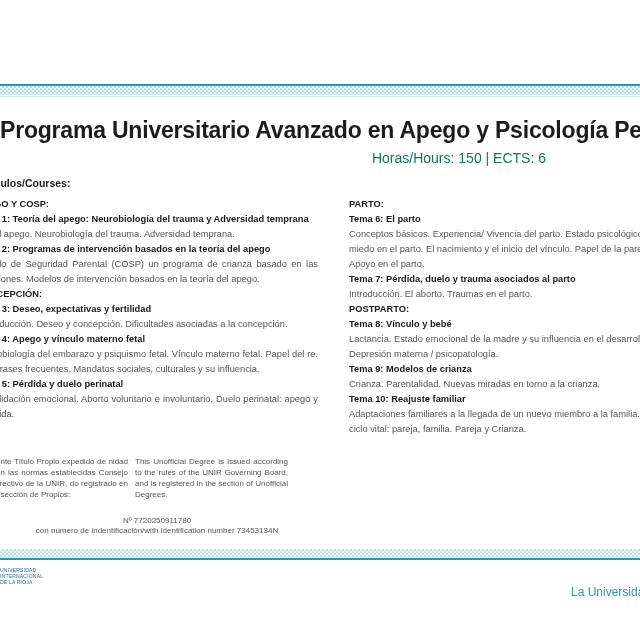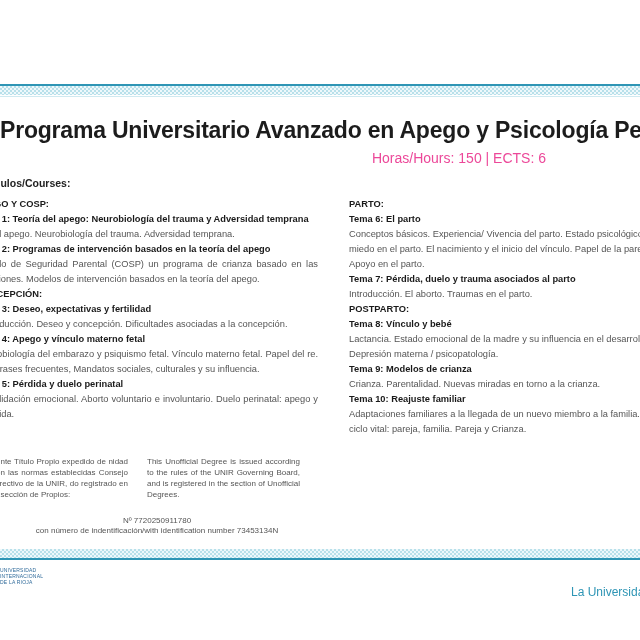--- a/index.html
+++ b/index.html
@@ -17,36 +17,36 @@
     }
     .band-top { top: 84px; border-top: 2px solid #2e95b5; }
     .band-top::after { content: ""; position: absolute; left: 0; right: 0; bottom: -2px; height: 1px; background: #cfe9f0; }
     .band-bottom { top: 549px; border-bottom: 2px solid #2e95b5; }
     .title {
       position: absolute; top: 117px; left: 0; width: 632px; text-align: right;
       font-size: 23px; font-weight: bold; color: #1c1c1c; letter-spacing: -0.2px; white-space: nowrap;
     }
     .subtitle {
       position: absolute; top: 150px; left: 0; width: 546px; text-align: right;
-      font-size: 14px; color: #ec4899;
+      font-size: 14px; color: #0f766e;
     }
     .courses-label {
       position: absolute; top: 177px; left: 0; font-size: 10.5px; font-weight: bold; color: #222;
       text-indent: -6px; white-space: nowrap;
     }
     .col { position: absolute; font-size: 9.3px; line-height: 15px; }
     .col-left { top: 197px; left: -6px; width: 324px; }
     .col-right { top: 197px; left: 349px; width: 310px; }
     .sec { font-weight: bold; color: #1a1a1a; white-space: nowrap; }
     .topic { font-weight: bold; color: #1a1a1a; white-space: nowrap; }
     .desc { color: #555; text-align: justify; text-align-last: left; }
     .col-right .desc { white-space: nowrap; }
     .legal { position: absolute; top: 456px; font-size: 8px; line-height: 11px; color: #555; text-align: justify; }
     .legal-es { left: -8px; width: 136px; }
-    .legal-en { left: 135px; width: 153px; margin-left: 12px; }
+    .legal-en { left: 135px; width: 153px; }
     .reg { position: absolute; left: 0; width: 290px; text-align: center; font-size: 8px; color: #555; margin-left: 12px; }
     .reg-num { top: 516px; }
     .reg-id { top: 526px; }
     .logo { position: absolute; top: 567px; left: 0; font-size: 5px; line-height: 6px; color: #2f6a9a; letter-spacing: 0.2px; }
     .slogan { position: absolute; top: 585px; left: 571px; font-size: 12px; color: #2e95b5; white-space: nowrap; }
   </style>
 </head>
 <body>
 
 <div class="band band-top"></div>

